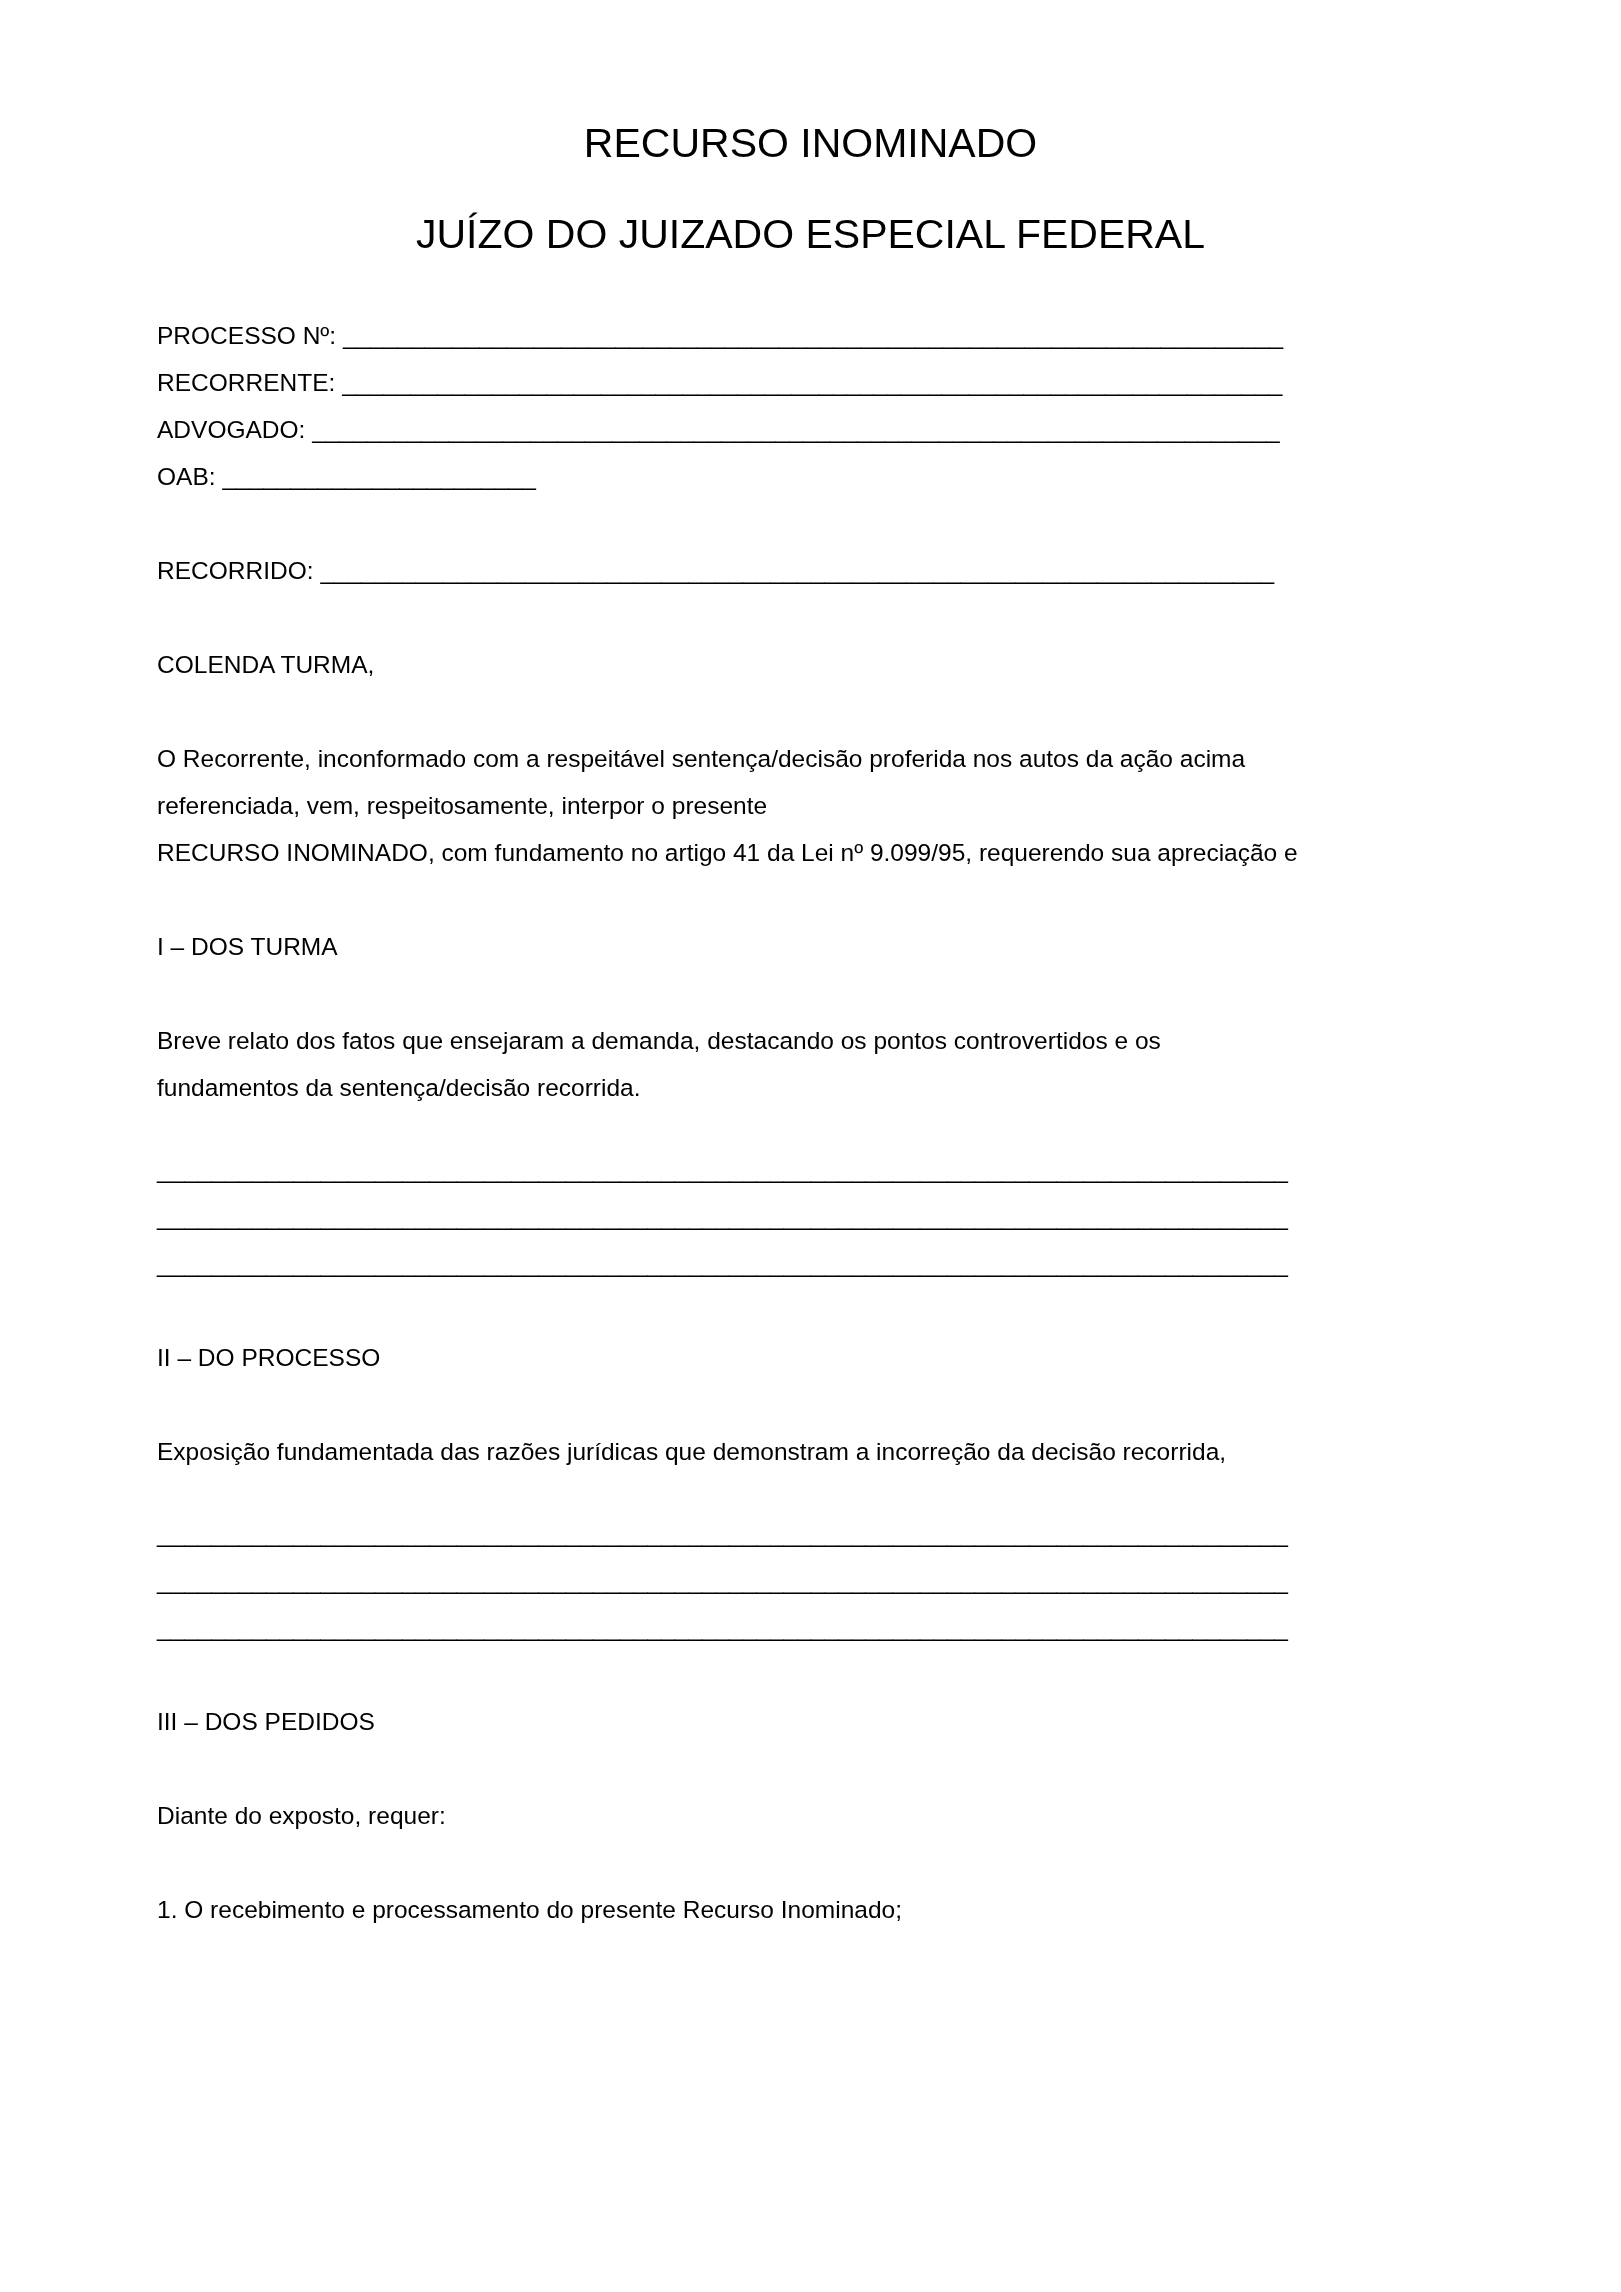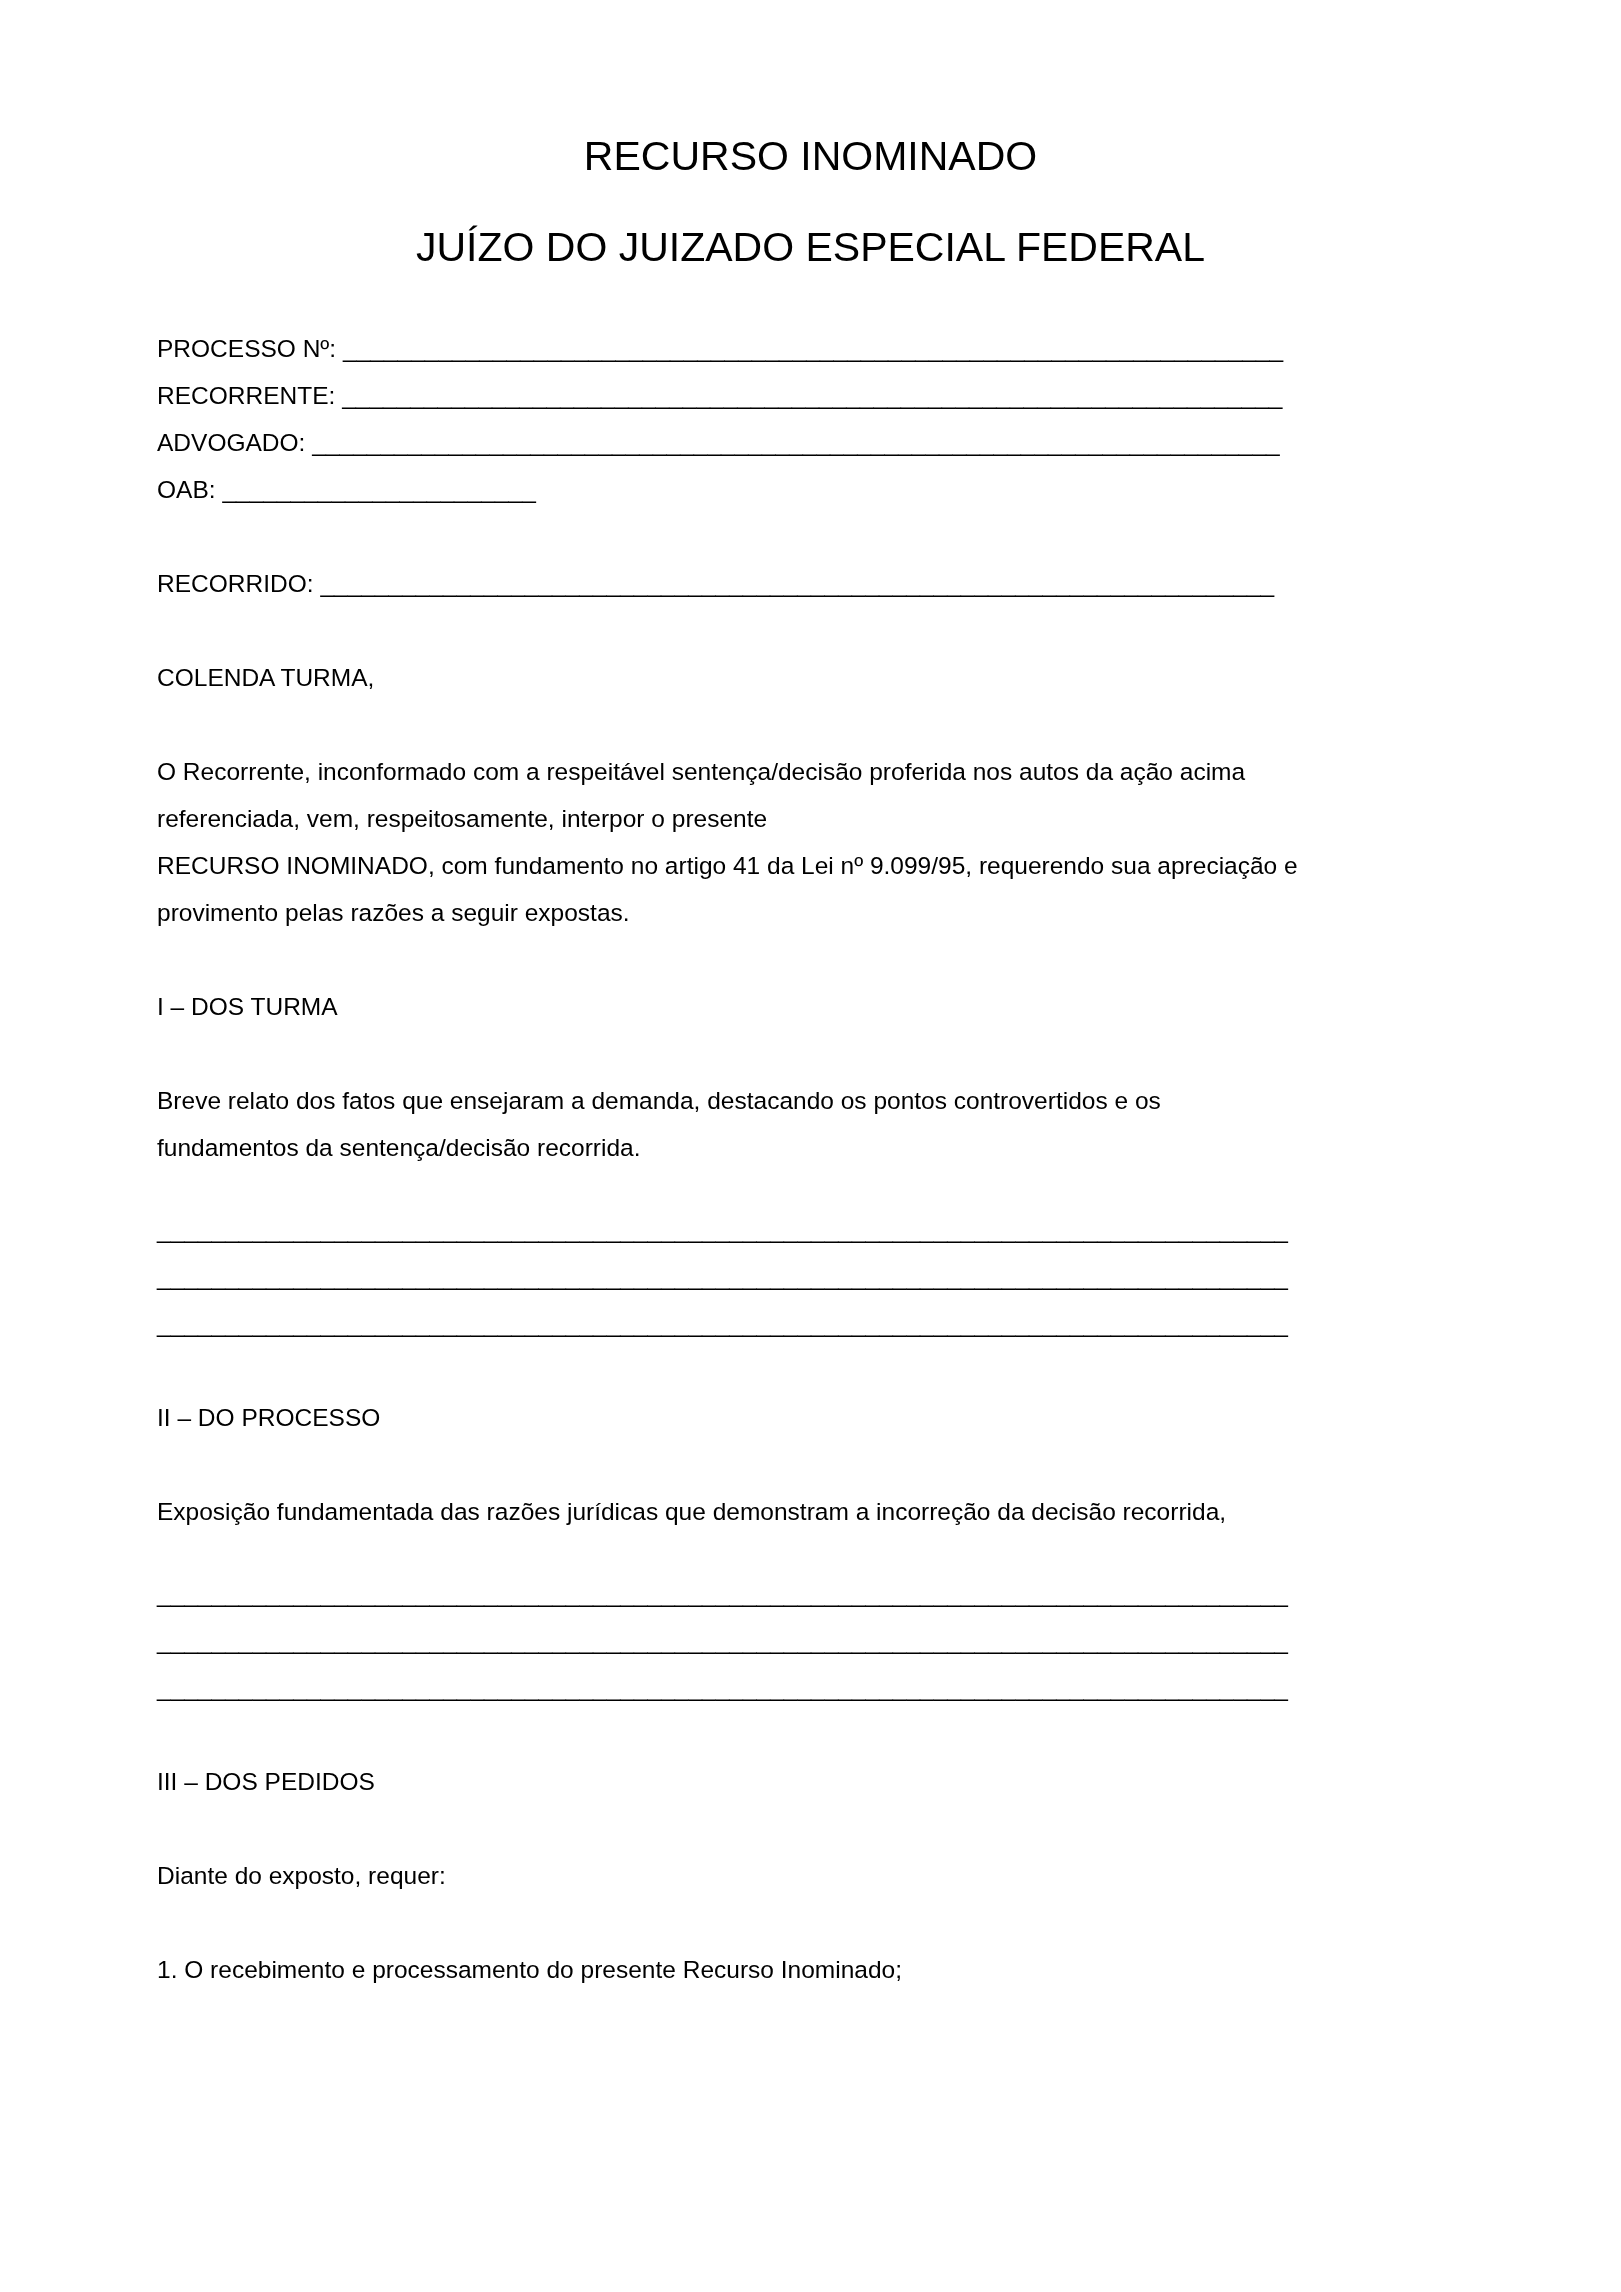--- a/index.html
+++ b/index.html
@@ -18,21 +18,21 @@
     font-family: "Liberation Sans", "DejaVu Sans", sans-serif;
     font-size: 24.5px;
     line-height: 47px;
     overflow: hidden;
   }
   .title, .subtitle {
     font-size: 41px;
     line-height: 49px;
     font-weight: 400;
     text-align: center;
-    margin: 16px;
+    margin: 3px;
   }
   .subtitle { margin-top: 42px; }
   .mt54 { margin-top: 53px; }
   .mt48 { margin-top: 47px; }
   .mt36 { margin-top: 35px; }
   .line { white-space: pre; }
   .lbl { margin-right: 6.9px; text-align: right; }
   .blank { white-space: pre; }
 </style>
 </head>
@@ -51,21 +51,20 @@
   </div>
 
   <div class="line mt48"><span class="lbl">RECORRIDO:</span><span class="blank">______________________________________________________________________</span></div>
 
   <div class="line mt48">COLENDA TURMA,</div>
 
   <div class="mt48">
     <div class="line">O Recorrente, inconformado com a respeitável sentença/decisão proferida nos autos da ação acima</div>
     <div class="line">referenciada, vem, respeitosamente, interpor o presente</div>
     <div class="line">RECURSO INOMINADO, com fundamento no artigo 41 da Lei nº 9.099/95, requerendo sua apreciação e</div>
-    <div class="line">provimento pelas razões a seguir expostas.</div>
   </div>
 
   <div class="line mt48">I – DOS TURMA</div>
   <div class="mt48">
     <div class="line">Breve relato dos fatos que ensejaram a demanda, destacando os pontos controvertidos e os</div>
     <div class="line">fundamentos da sentença/decisão recorrida.</div>
   </div>
   <div class="mt36">
     <div class="line blank">___________________________________________________________________________________</div>
     <div class="line blank">___________________________________________________________________________________</div>

